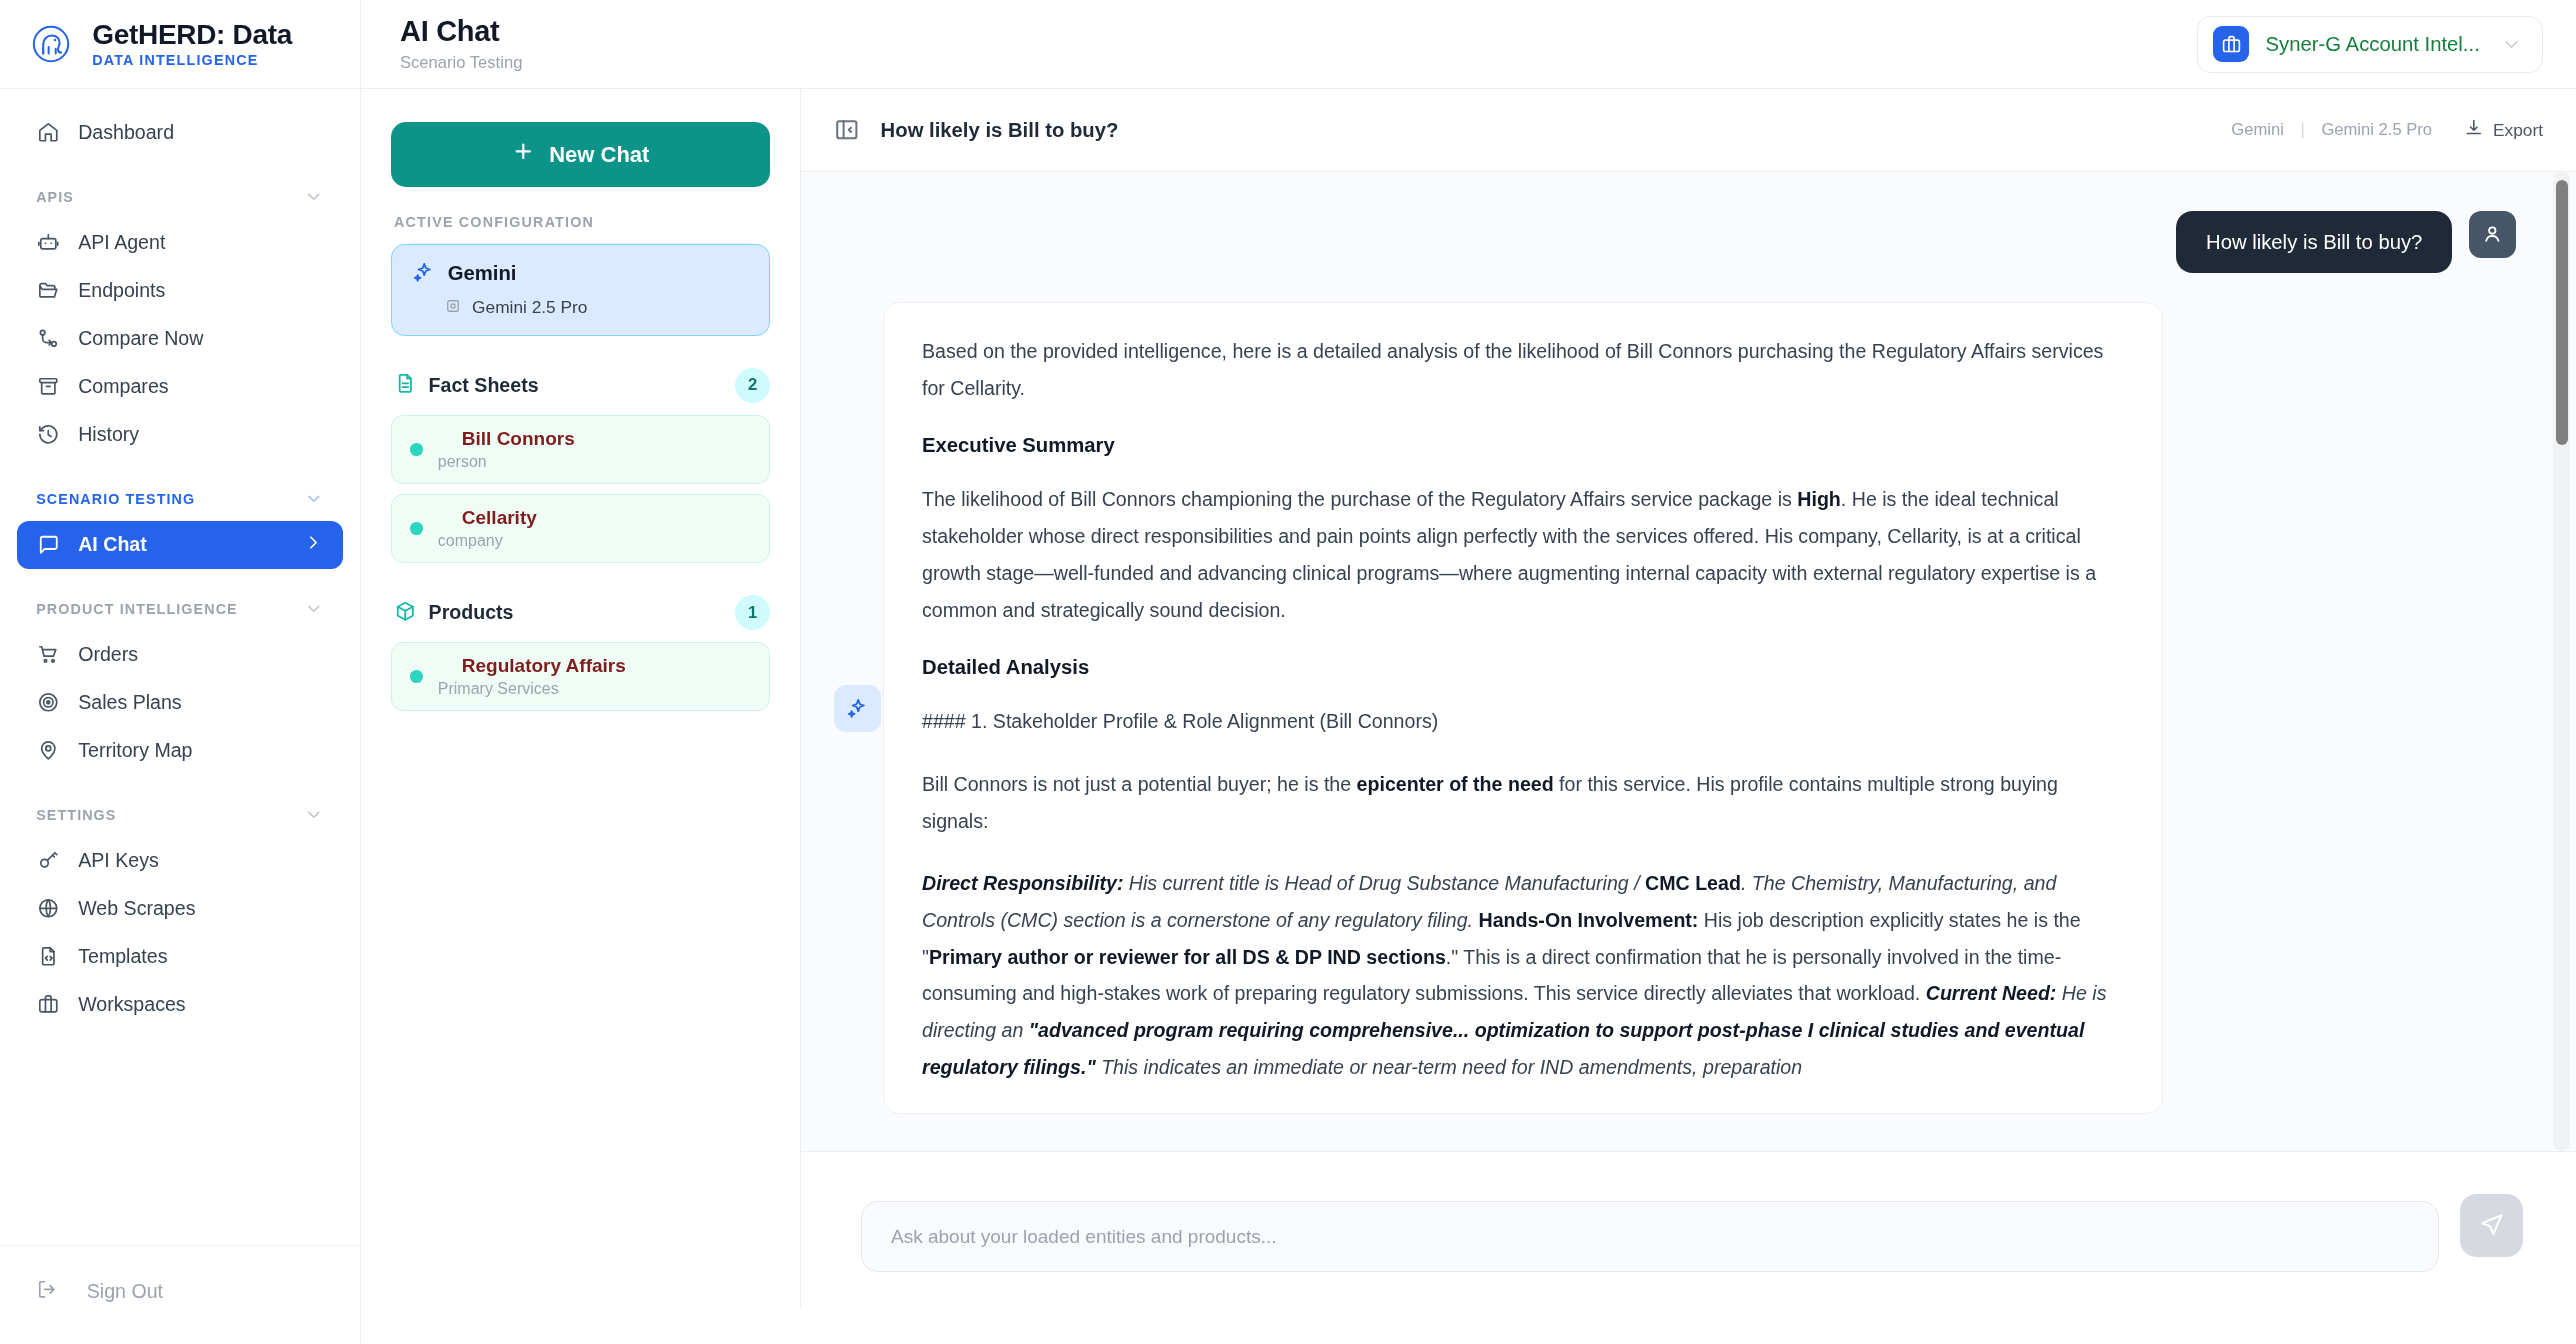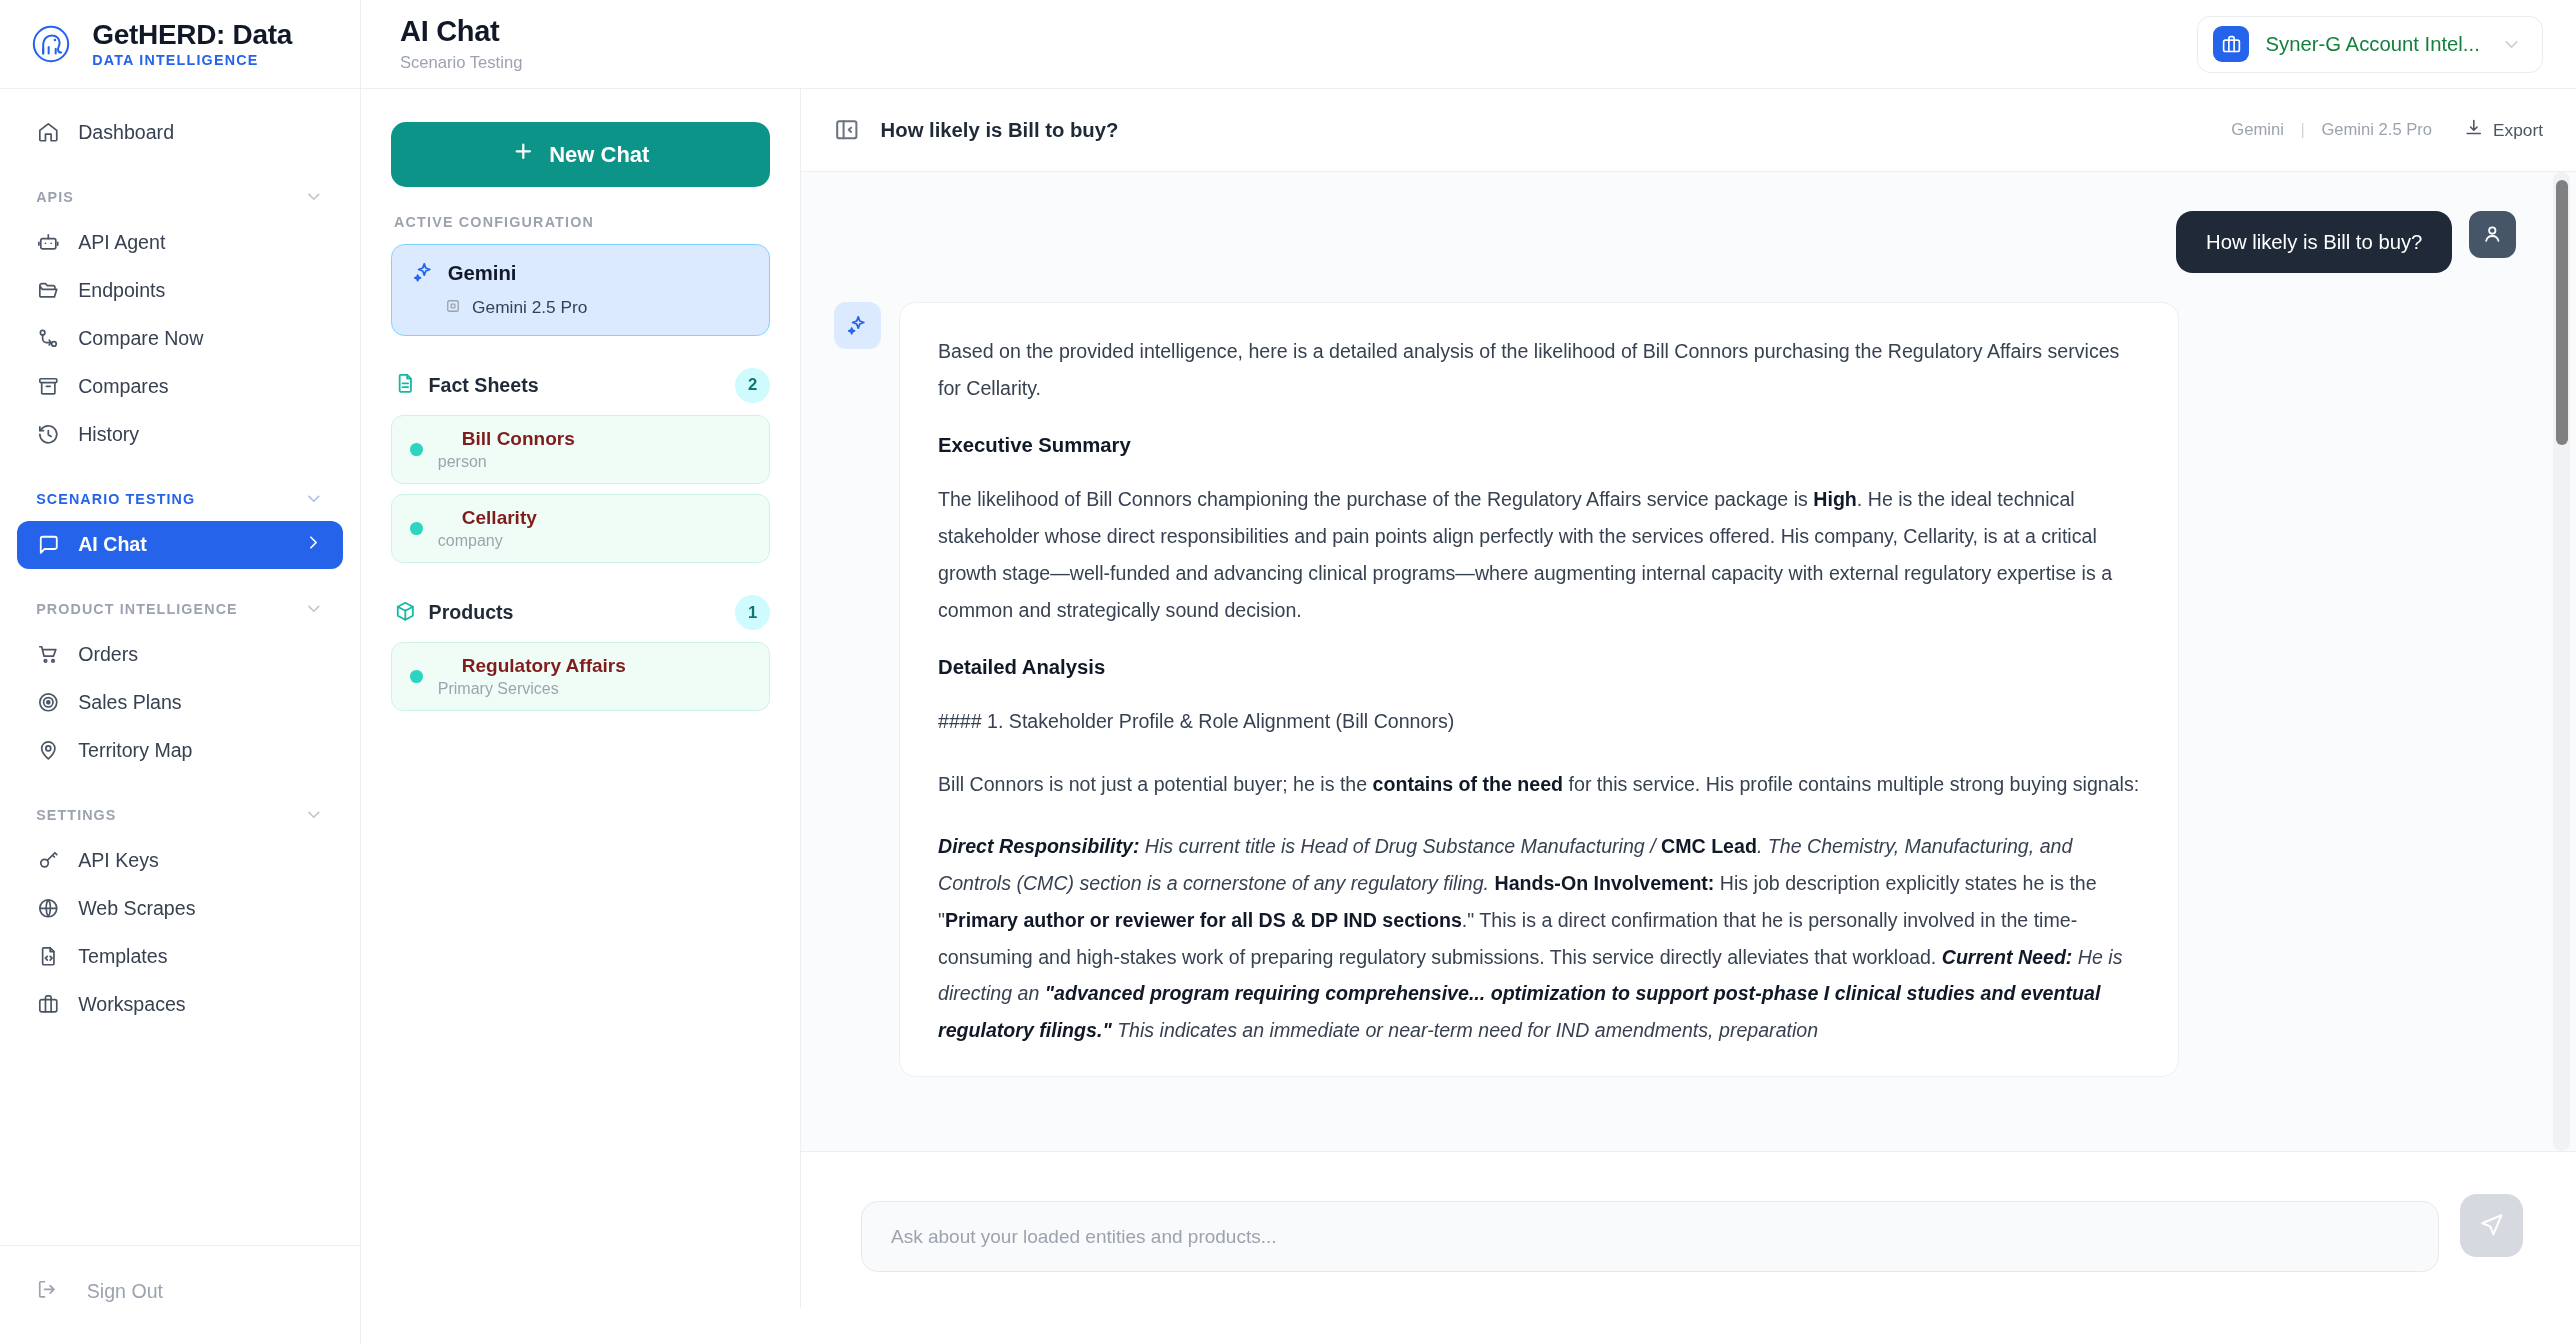--- a/index.html
+++ b/index.html
@@ -152,21 +152,21 @@
   }
   .msg-user { display: flex; justify-content: flex-end; align-items: flex-start; gap: 16.6px; }
   .bubble-user {
     background: #1f2937; color: #ffffff; border-radius: 16.6px;
     padding: 19.6px 30px; font-size: 20.3px; max-width: 1054px;
   }
   .avatar-user {
     width: 47px; height: 47px; flex: 0 0 47px; border-radius: 12px;
     background: #475569; display: flex; align-items: center; justify-content: center;
   }
-  .msg-ai { display: flex; align-items: flex-start; gap: 18px; margin-top: 29px; }
+  .msg-ai { display: flex; align-items: center; gap: 2px; margin-top: 29px; }
   .avatar-ai {
     width: 47px; height: 47px; flex: 0 0 47px; border-radius: 12px;
     background: #dbeafe; display: flex; align-items: center; justify-content: center;
   }
   .bubble-ai {
     background: #ffffff; border: 1.5px solid #edeff2; border-radius: 16.6px;
     padding: 30px 38px 27px 38px; flex: 1 1 auto;
     font-size: 19.6px; line-height: 1.88; color: #374151;
     max-width: 1280px;
   }
@@ -563,21 +563,21 @@
                   <path d="M13 3l1.6 4.4L19 9l-4.4 1.6L13 15l-1.6-4.4L7 9l4.4-1.6z"></path>
                   <path d="M6 15l.8 2.2L9 18l-2.2.8L6 21l-.8-2.2L3 18l2.2-.8z"></path>
                 </svg>
             </span>
             <div class="bubble-ai">
               <p>Based on the provided intelligence, here is a detailed analysis of the likelihood of Bill Connors purchasing the Regulatory Affairs services for Cellarity.</p>
               <h3>Executive Summary</h3>
               <p><span>The likelihood of Bill Connors championing the purchase of the Regulatory Affairs service package is </span><b>High</b><span>. He is the ideal technical stakeholder whose direct responsibilities and pain points align perfectly with the services offered. His company, Cellarity, is at a critical growth stage—well-funded and advancing clinical programs—where augmenting internal capacity with external regulatory expertise is a common and strategically sound decision.</span></p>
               <h3>Detailed Analysis</h3>
               <p>#### 1. Stakeholder Profile &amp; Role Alignment (Bill Connors)</p>
-              <p><span>Bill Connors is not just a potential buyer; he is the </span><b>contains of the need</b><span> for this service. His profile contains multiple strong buying signals:</span></p>
+              <p><span>Bill Connors is not just a potential buyer; he is the </span><b>epicenter of the need</b><span> for this service. His profile contains multiple strong buying signals:</span></p>
               <p><b class="bi">Direct Responsibility:</b><i> His current title is Head of Drug Substance Manufacturing / </i><b>CMC Lead</b><i>. The Chemistry, Manufacturing, and Controls (CMC) section is a cornerstone of any regulatory filing. </i><b>Hands-On Involvement:</b><span> His job description explicitly states he is the "</span><b>Primary author or reviewer for all DS &amp; DP IND sections</b><span>." This is a direct confirmation that he is personally involved in the time-consuming and high-stakes work of preparing regulatory submissions. This service directly alleviates that workload. </span><b class="bi">Current Need:</b><i> He is directing an </i><b class="bi">"advanced program requiring comprehensive... optimization to support post-phase I clinical studies and eventual regulatory filings."</b><i> This indicates an immediate or near-term need for IND amendments, preparation</i></p>
             </div>
           </div>
 
           <div class="scroll-track">
             <div class="scroll-thumb"></div>
           </div>
         </div>
 
         <div class="composer">

